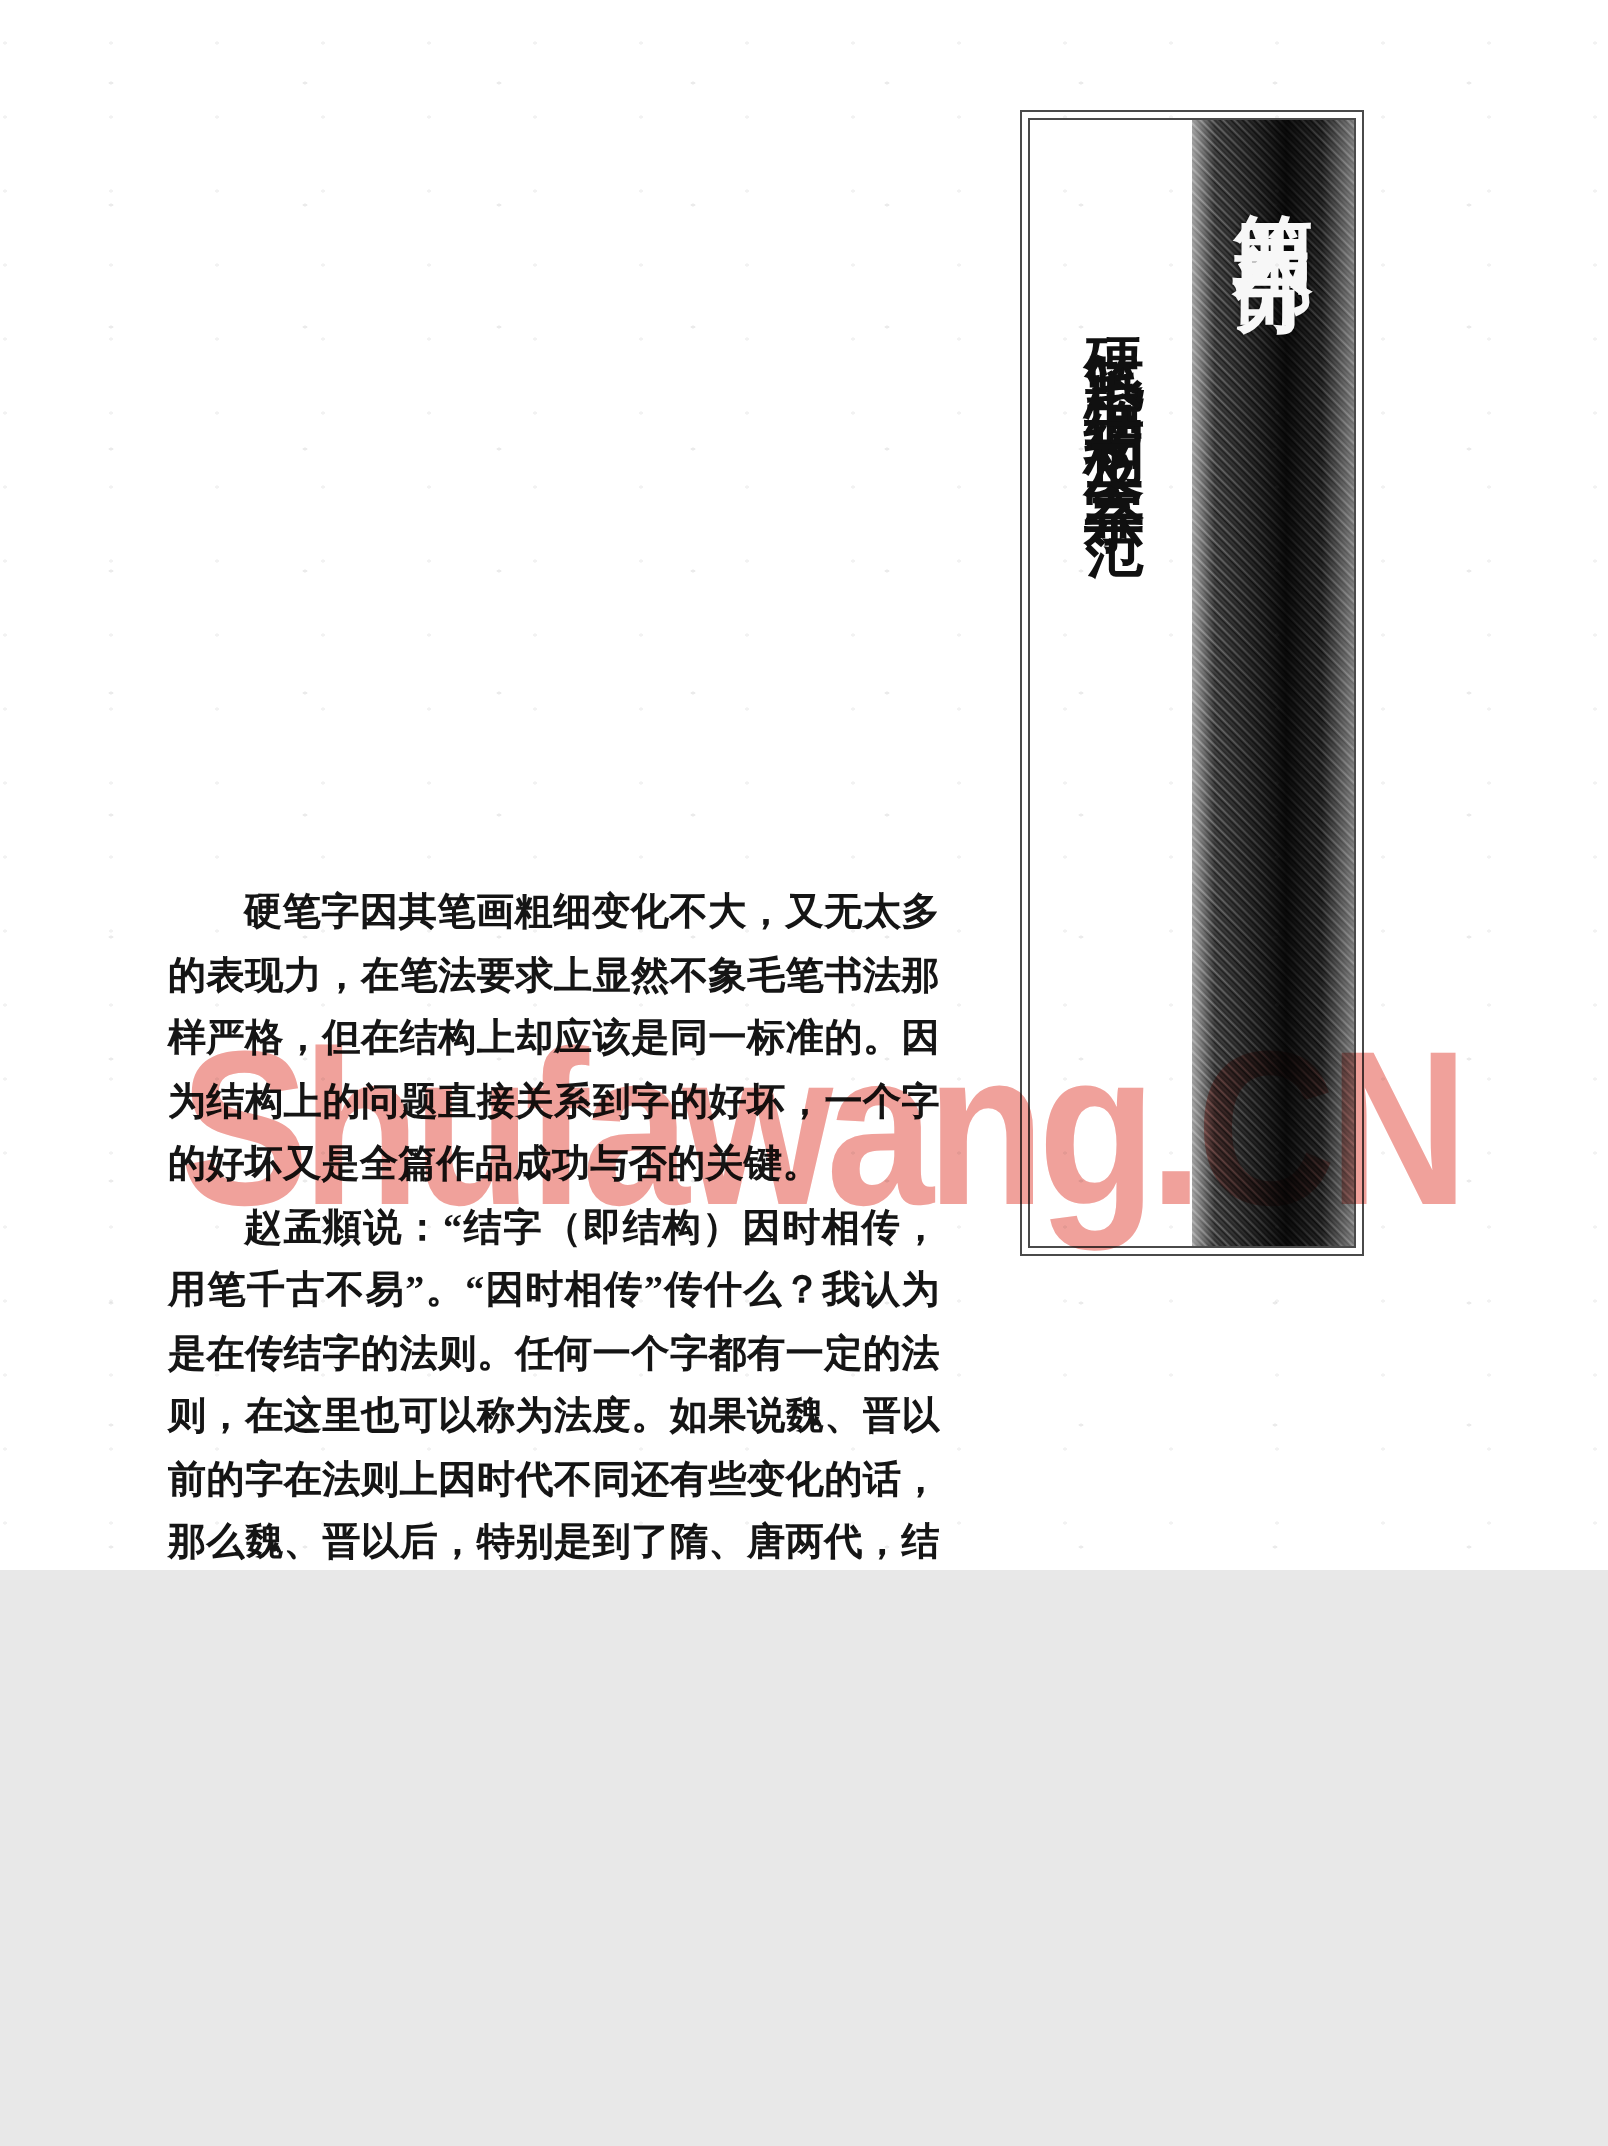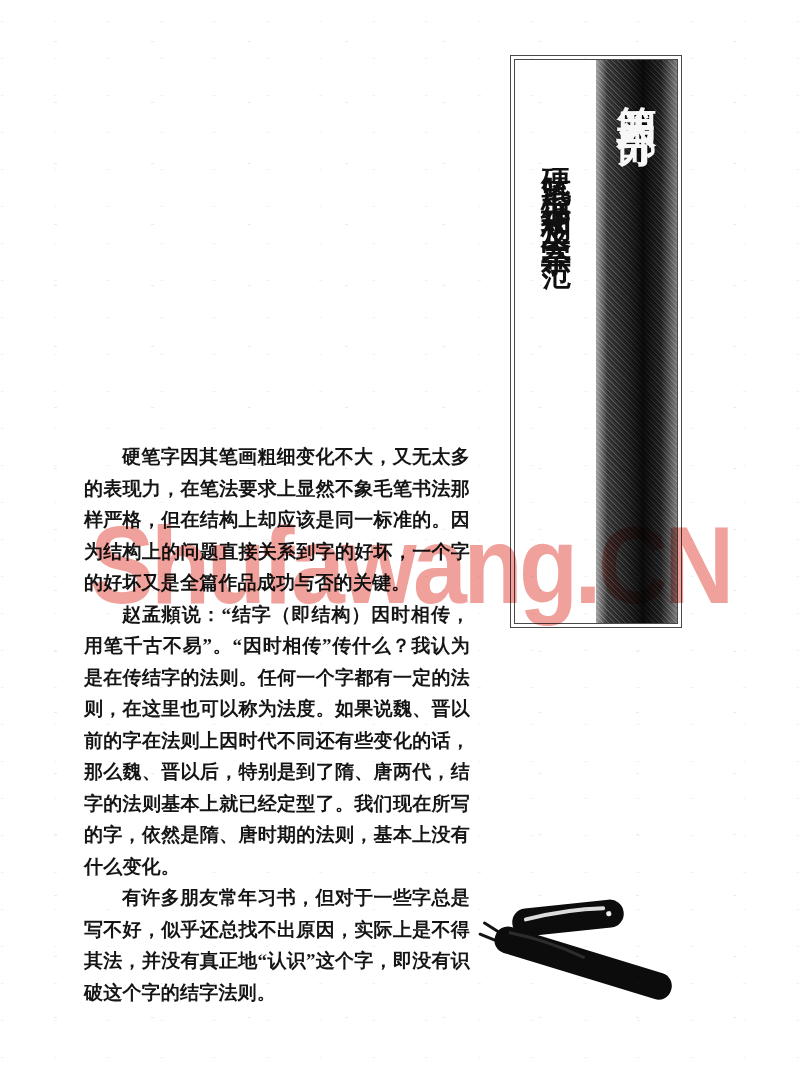--- a/index.html
+++ b/index.html
@@ -1,18 +1,18 @@
 <!DOCTYPE html>
 <html><head>
 <meta charset="utf-8">
 <style>
   html,body{margin:0;padding:0;background:#e8e8e8;}
   .page{
     position:relative;
-    width:804px;height:1073px;
+    width:804px;height:785px;
     margin:0 auto;
     background:#ffffff;
     overflow:hidden;
     font-family:"Liberation Serif","DejaVu Serif",serif;
   }
   
   .page::after{
     content:"";
     position:absolute;inset:0;
     pointer-events:none;

